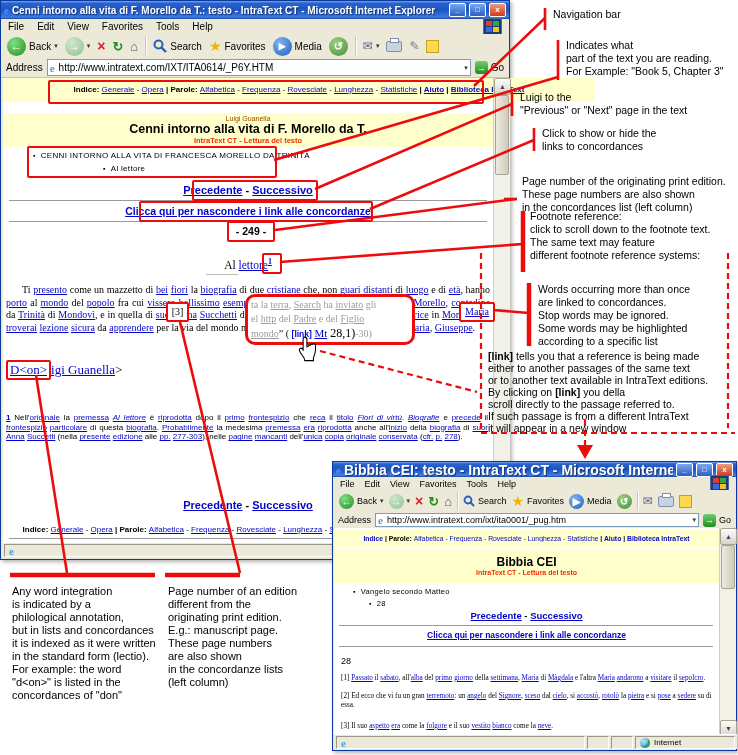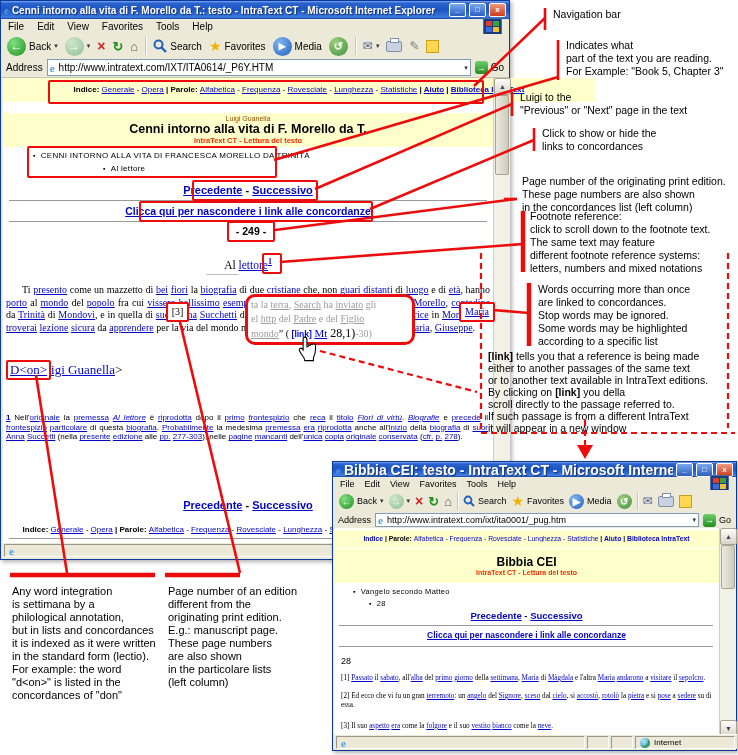--- a/index.html
+++ b/index.html
@@ -434,53 +434,52 @@
   <div class="ann" style="left:522px;top:175px">
     <div>Page number of the originating print edition.</div>
       <div>These page numbers are also shown</div>
       <div>in the concordances list (left column)</div>
   </div>
   <div class="ann" style="left:530px;top:210px">
     <div>Footnote reference:</div>
       <div>click to scroll down to the footnote text.</div>
       <div>The same text may feature</div>
     <div>different footnote reference systems:</div>
-      <div>letters, numbers and mixed notations</div>
   </div>
   <div class="ann" style="left:538px;top:283px">
     <div>Words occurring more than once</div>
       <div>are linked to concordances.</div>
       <div>Stop words may be ignored.</div>
     <div>Some words may be highlighted</div>
       <div>according to a specific list</div>
   </div>
   <div class="ann tight" style="left:488px;top:350px">
     <div><span class="r-b">[link]</span><span class="r-p"> tells you that a reference is being made</span></div>
       <div><span class="r-p">either to another passages of the same text</span></div>
       <div><span class="r-p">or to another text available in IntraText editions.</span></div>
     <div><span class="r-p">By clicking on </span><span class="r-b">[link]</span><span class="r-p"> you della</span></div>
       <div><span class="r-p">scroll directly to the passage referred to.</span></div>
       <div><span class="r-p">If such passage is from a different IntraText</span></div>
     <div><span class="r-p">it will appear in a new window</span></div>
   </div>
   <div class="ann big" style="left:12px;top:585px">
     <div>Any word integration</div>
-      <div>is settimana by a</div>
+      <div>is indicated by a</div>
       <div>philological annotation,</div>
     <div>but in lists and concordances</div>
       <div>it is indexed as it were written</div>
       <div>in the standard form (lectio).</div>
     <div>For example: the word</div>
       <div>"d&lt;on&gt;" is listed in the</div>
       <div>concordances of "don"</div>
   </div>
   <div class="ann big" style="left:168px;top:585px">
     <div>Page number of an edition</div>
       <div>different from the</div>
       <div>originating print edition.</div>
     <div>E.g.: manuscript page.</div>
       <div>These page numbers</div>
       <div>are also shown</div>
-    <div>in the particolare lists</div>
+    <div>in the concordanze lists</div>
       <div>(left column)</div>
   </div>
 
 </div>
 
 </body></html>

